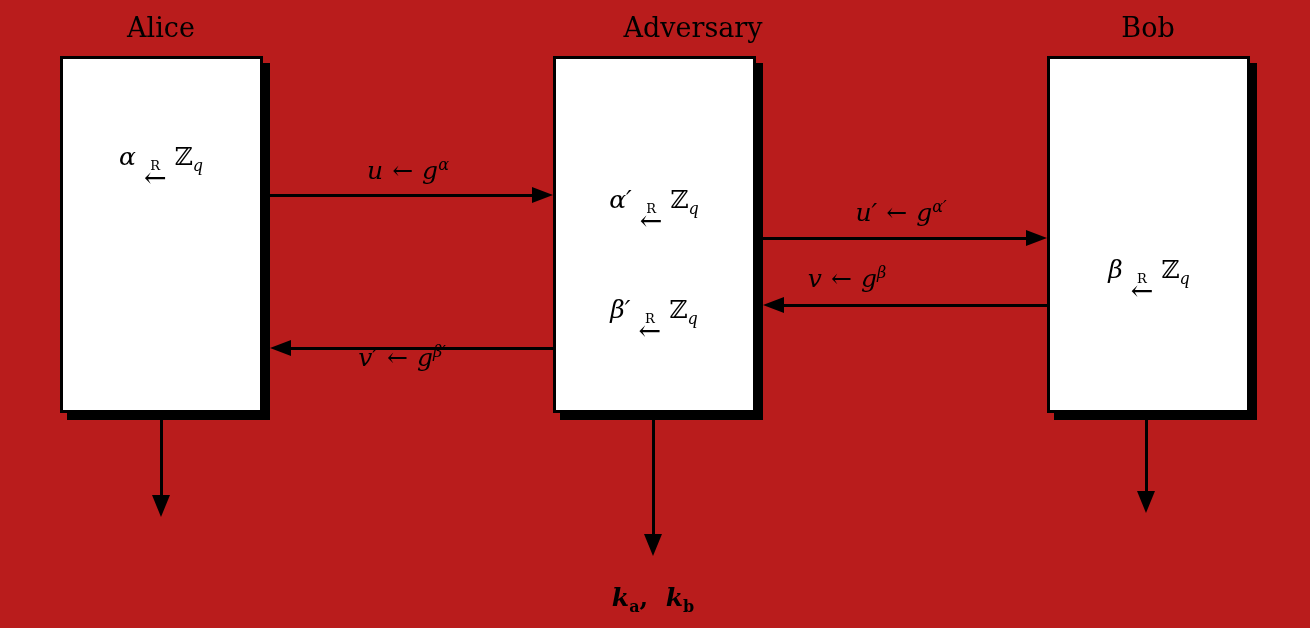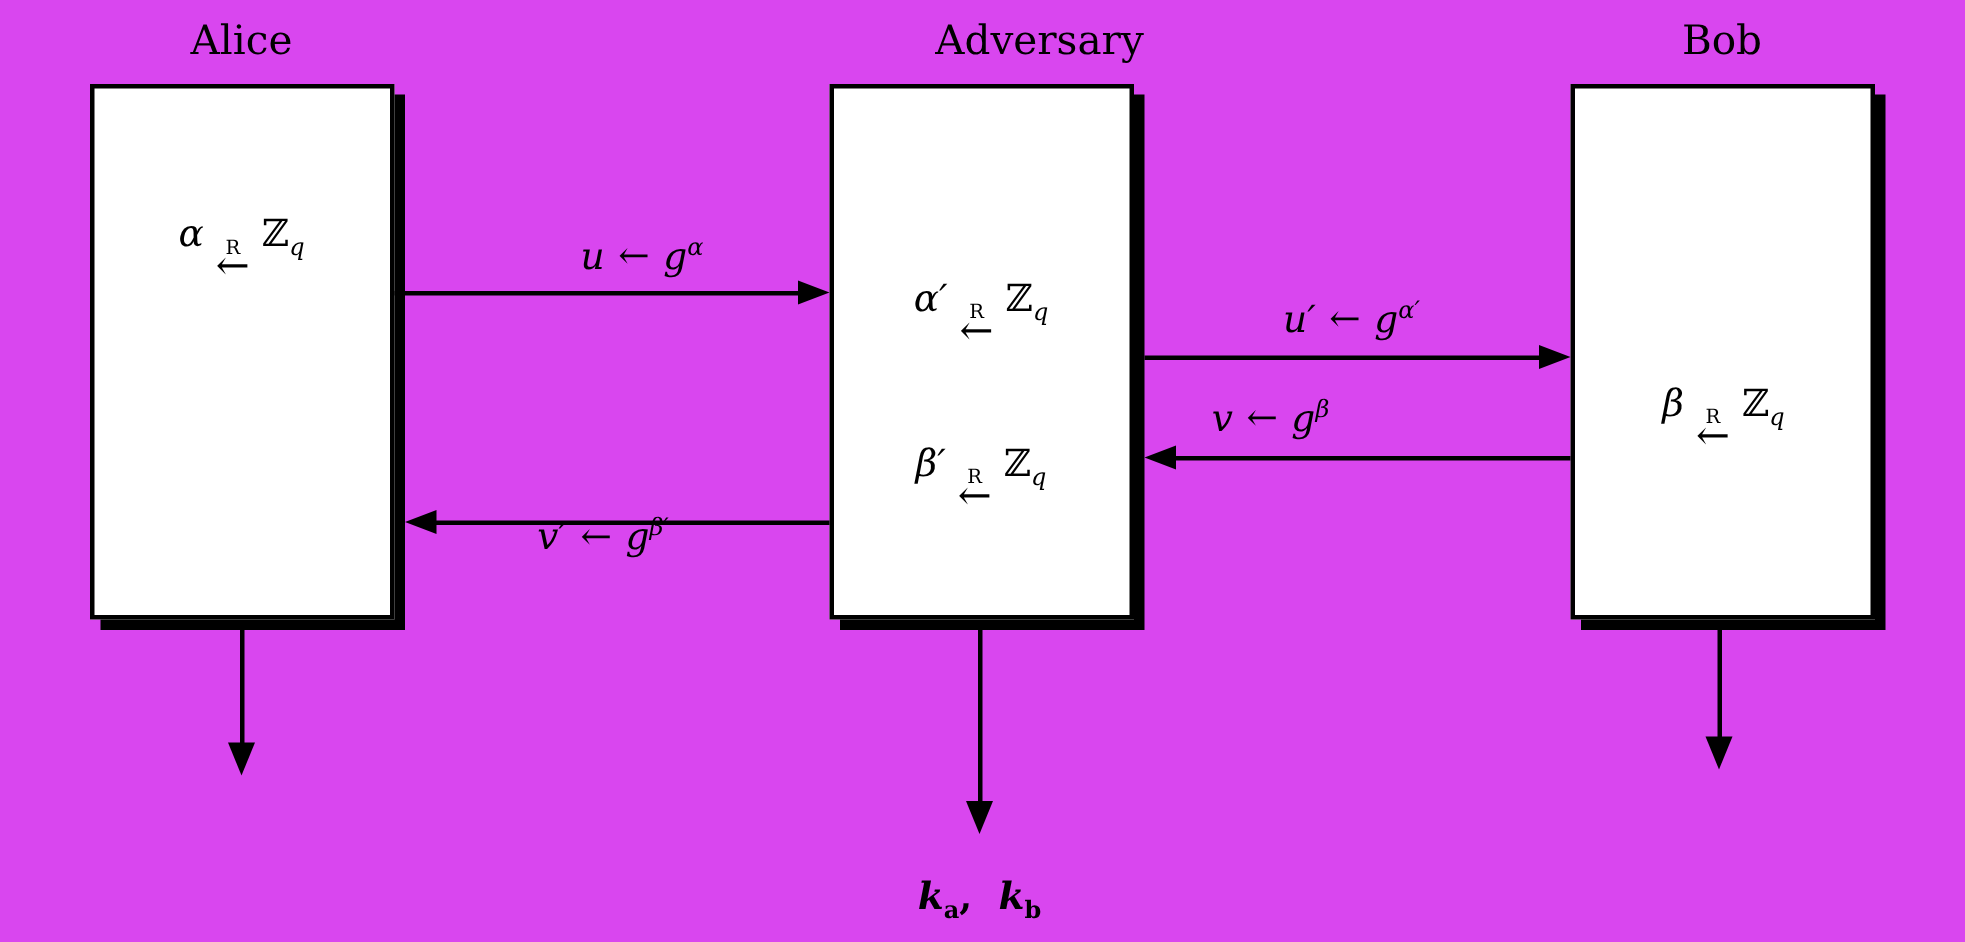--- a/index.html
+++ b/index.html
@@ -1,17 +1,17 @@
 <!DOCTYPE html>
 <html><head>
 <meta charset="utf-8">
 <style>
   html,body{margin:0;padding:0;background:#ffffff;}
   #canvas{
-    position:relative;width:1310px;height:628px;background:#d946ef;
+    position:relative;width:1310px;height:628px;background:#b91c1c;
     font-family:"DejaVu Serif", serif;color:#000;overflow:hidden;
   }
   
   .box{
     position:absolute;background:#fff;border:3px solid #000;
     box-shadow:7px 7px 0 0 #000;box-sizing:border-box;
   }
   .b-alice{left:60px;top:56px;width:203px;height:357px;}
   .b-adversary{left:553px;top:56px;width:203px;height:357px;}
   .b-bob{left:1047px;top:56px;width:203px;height:357px;}
@@ -39,21 +39,21 @@
     margin:0 8px;line-height:1;vertical-align:-5px;
   }
   .xlarr-over{font-size:13px;font-style:normal;margin-bottom:-8px;}
   .xlarr-arrow{font-size:27px;font-style:normal;}
   
   .l-alice{left:161px;top:167px;}
   .l-adv1{left:654px;top:210px;}
   .l-adv2{left:654px;top:320px;}
   .l-bob{left:1149px;top:280px;}
   
-  .ml-u{left:408px;top:170px;margin-left:20px;}
+  .ml-u{left:408px;top:170px;}
   .ml-vp{left:402px;top:321px;margin-top:36px;}
   .ml-up{left:901px;top:212px;}
   .ml-v{left:847px;top:278px;}
   
   .out-alice{left:168px;top:568px;}
   .out-adversary{left:653px;top:600px;font-weight:bold;}
   .out-bob{left:1147px;top:568px;}
   
   .shaft-h{position:absolute;height:3px;background:#000;}
   .shaft-v{position:absolute;width:3px;background:#000;}

